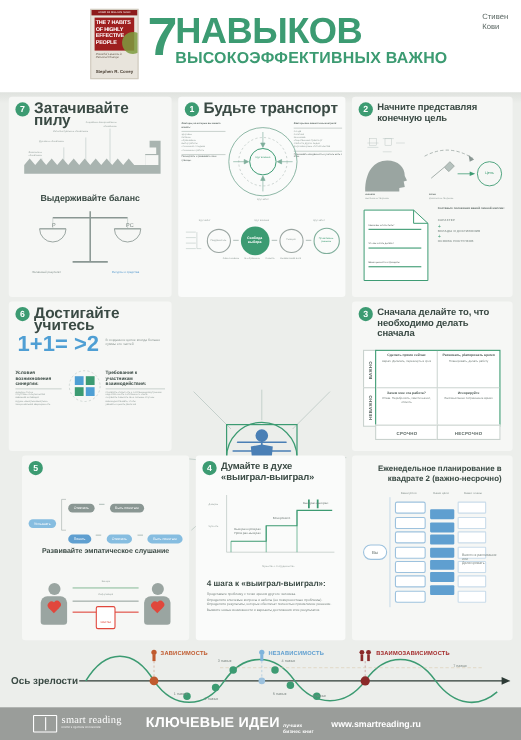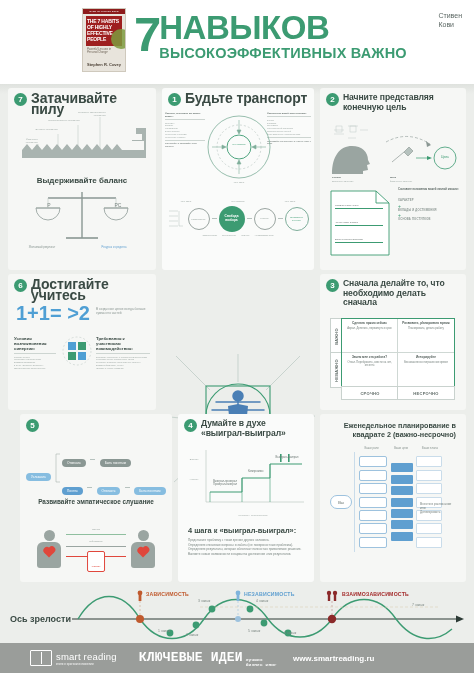--- a/index.html
+++ b/index.html
@@ -97,27 +97,27 @@
   .axis{position:relative;height:56px;background:#eceeeb;}
   .axis-ttl{position:absolute;left:10px;top:27px;font-size:9px;font-weight:bold;color:#3a4a44;}
   .mk{position:absolute;font-size:5.2px;font-weight:bold;letter-spacing:.2px;}
   .mk.dep{color:#c05a2e;}
   .mk.ind{color:#5f9fd0;}
   .mk.inter{color:#a32a2a;}
   .hnum{position:absolute;font-size:3.4px;color:#7c8783;}
 
   
   .footer{position:relative;height:30px;background:#9a9d9a;display:flex;align-items:center;}
-  .sr-logo{display:flex;align-items:flex-end;gap:4px;margin-left:30px;}
+  .sr-logo{display:flex;align-items:flex-start;gap:4px;margin-left:30px;font-family:Liberation Serif, serif;}
   .sr-book{width:20px;height:14px;border:1.2px solid #fff;border-radius:1px;position:relative;}
   .sr-book:after{content:"";position:absolute;left:50%;top:1px;bottom:1px;width:1.2px;background:#fff;}
   .sr-txt{color:#fff;}
   .sr-t1{font-size:9.5px;letter-spacing:.2px;}
   .sr-t2{font-size:2.8px;letter-spacing:.1px;opacity:.95;}
-  .f-main{color:#fff;font-size:13px;font-weight:bold;margin-left:22px;display:flex;align-items:baseline;gap:3px;letter-spacing:.2px;font-family:Liberation Mono, monospace;}
+  .f-main{color:#fff;font-size:13px;font-weight:bold;margin-left:22px;display:flex;align-items:baseline;gap:3px;letter-spacing:.2px;}
   .f-small{font-size:4.4px;font-weight:bold;line-height:5px;}
   .f-url{color:#fff;font-size:8px;font-weight:bold;margin-left:16px;}
   .fade{position:absolute;left:0;right:0;top:0;height:10px;background:linear-gradient(#dfe2de,#eceeeb);}
 </style>
 </head>
 <body>
 
 <div class="page">
 
   <div class="header">

